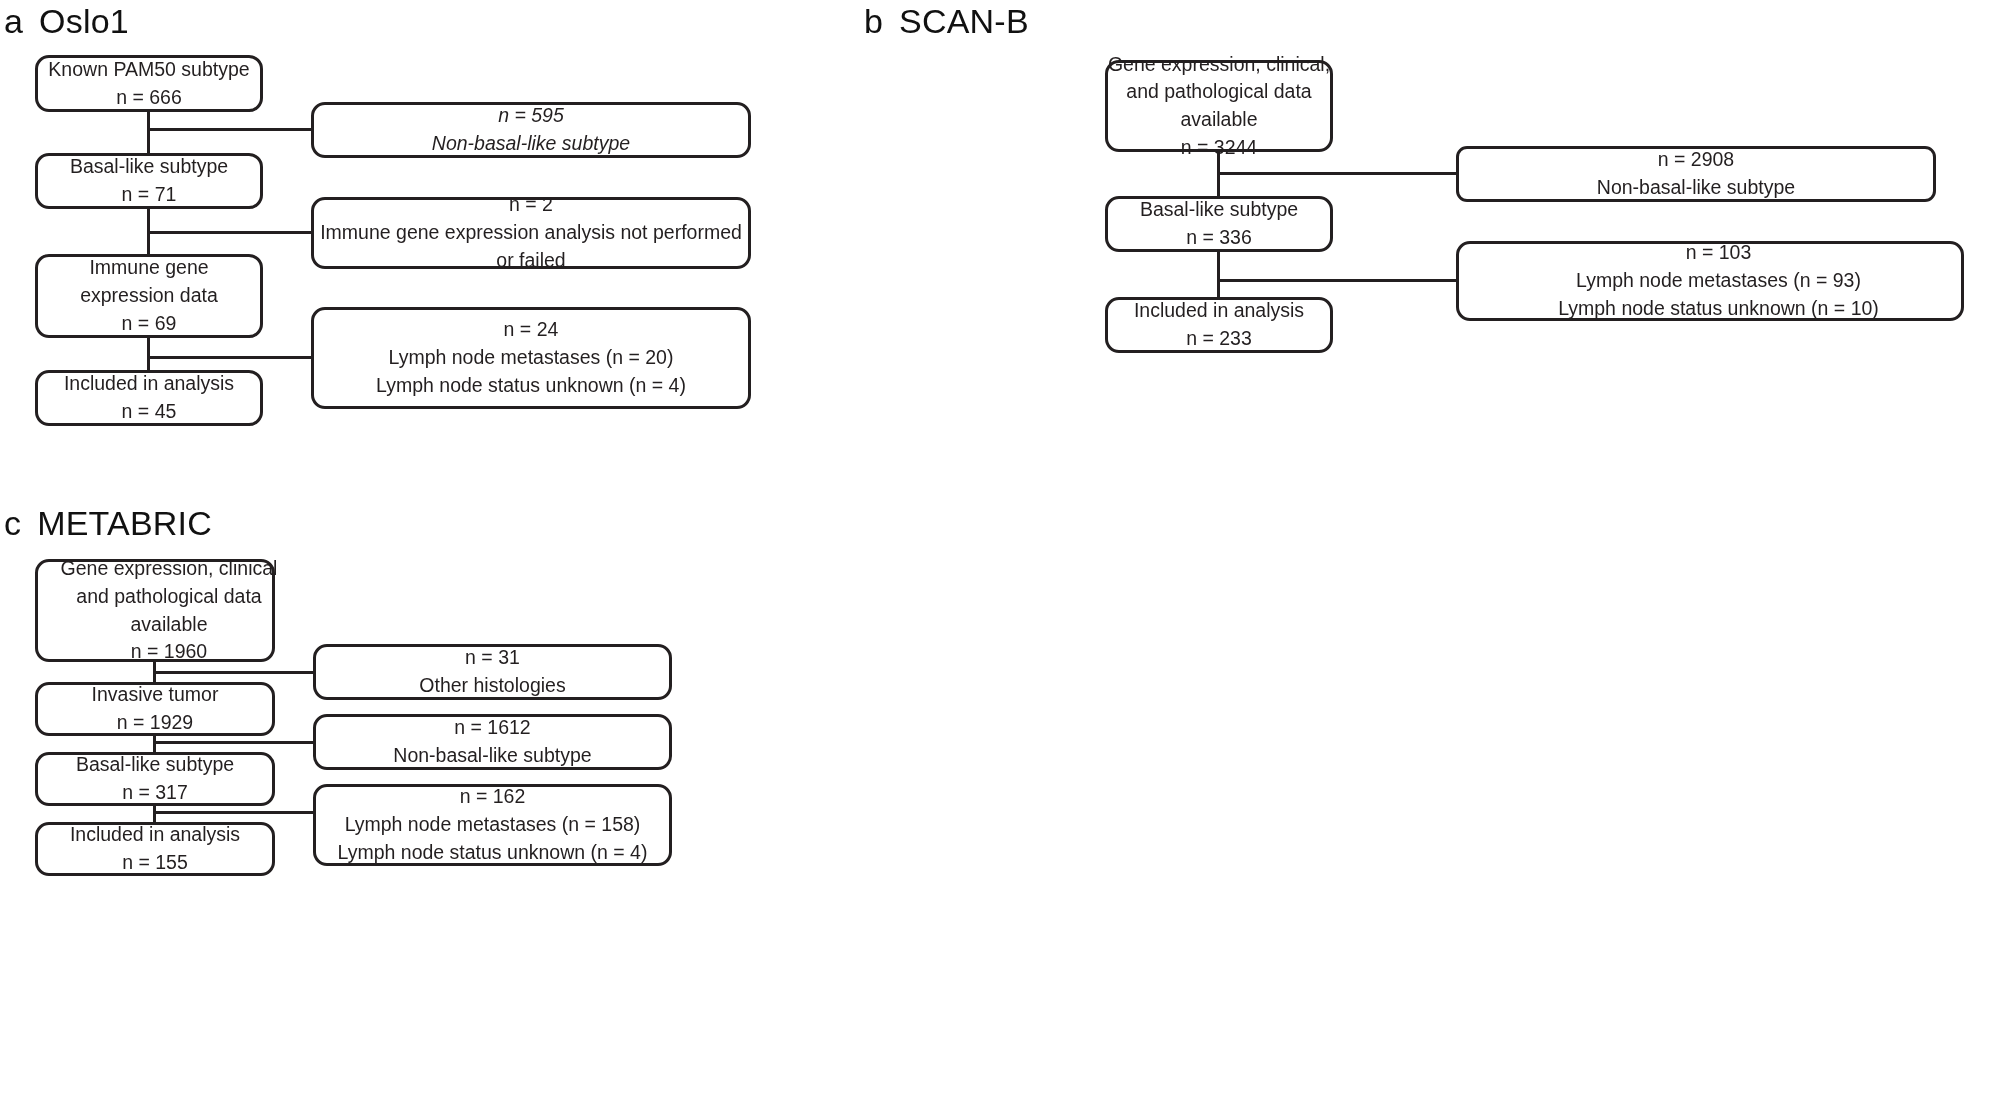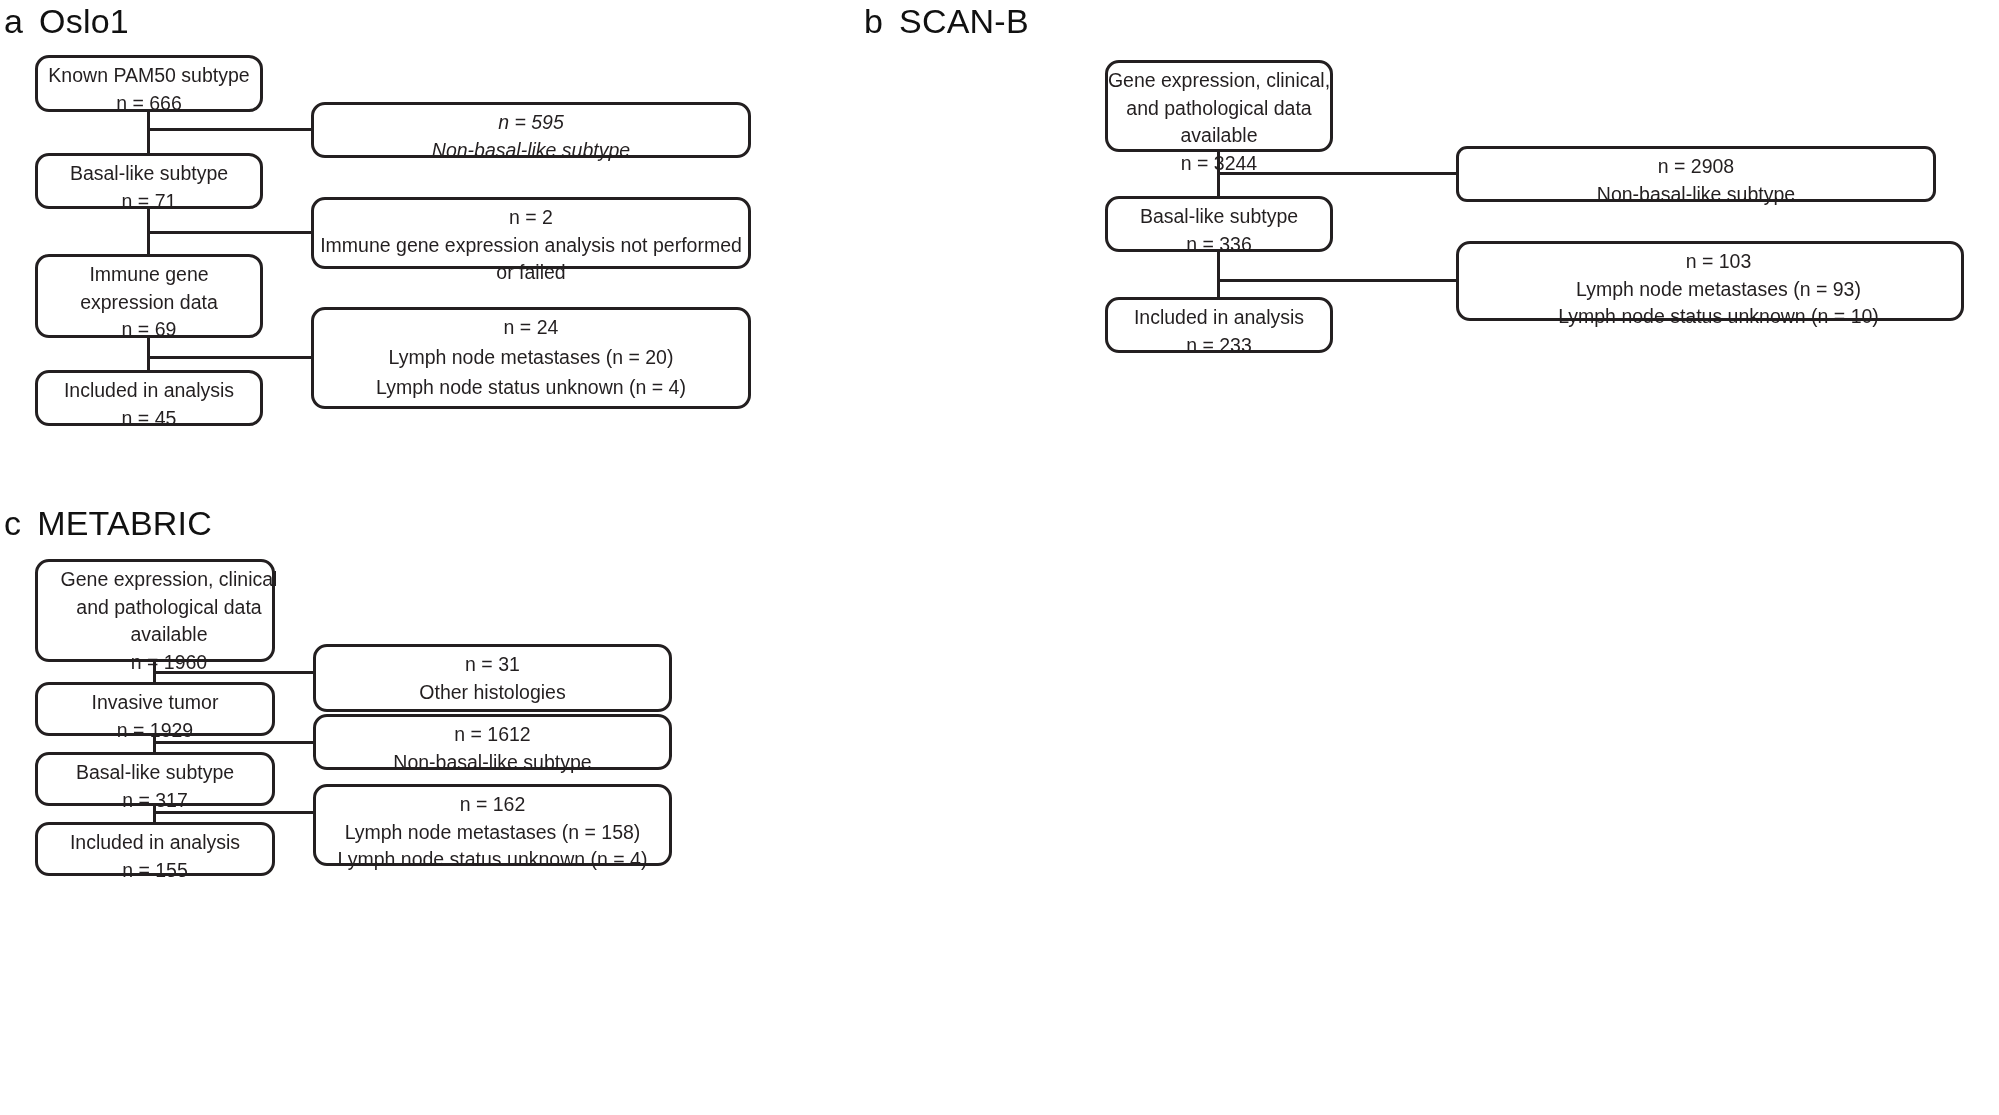--- a/index.html
+++ b/index.html
@@ -37,21 +37,21 @@
   
   .node {
     position: absolute;
     box-sizing: border-box;
     border: 3px solid #231f20;
     border-radius: 14px;
     background: #ffffff;
     display: flex;
     flex-direction: column;
     align-items: center;
-    justify-content: space-between;
+    justify-content: center;
     text-align: center;
     font-size: 19.5px;
     line-height: 1.42;
     color: #231f20;
     padding: 4px 8px;
     z-index: 2;
   }
   .node .ln { display: block; white-space: nowrap; }
 
   
@@ -182,21 +182,21 @@
   <div class="node" style="left:35px; top:752px; width:240px; height:54px;">
     <span class="ln">Basal-like subtype</span>
     <span class="ln">n = 317</span>
   </div>
 
   <div class="node" style="left:35px; top:822px; width:240px; height:54px;">
     <span class="ln">Included in analysis</span>
     <span class="ln">n = 155</span>
   </div>
 
-  <div class="node" style="left:313px; top:644px; width:359px; height:68px;">
+  <div class="node" style="left:313px; top:644px; width:359px; height:56px;">
     <span class="ln">n = 31</span>
     <span class="ln">Other histologies</span>
   </div>
 
   <div class="node" style="left:313px; top:714px; width:359px; height:56px;">
     <span class="ln">n = 1612</span>
     <span class="ln">Non-basal-like subtype</span>
   </div>
 
   <div class="node" style="left:313px; top:784px; width:359px; height:82px;">

